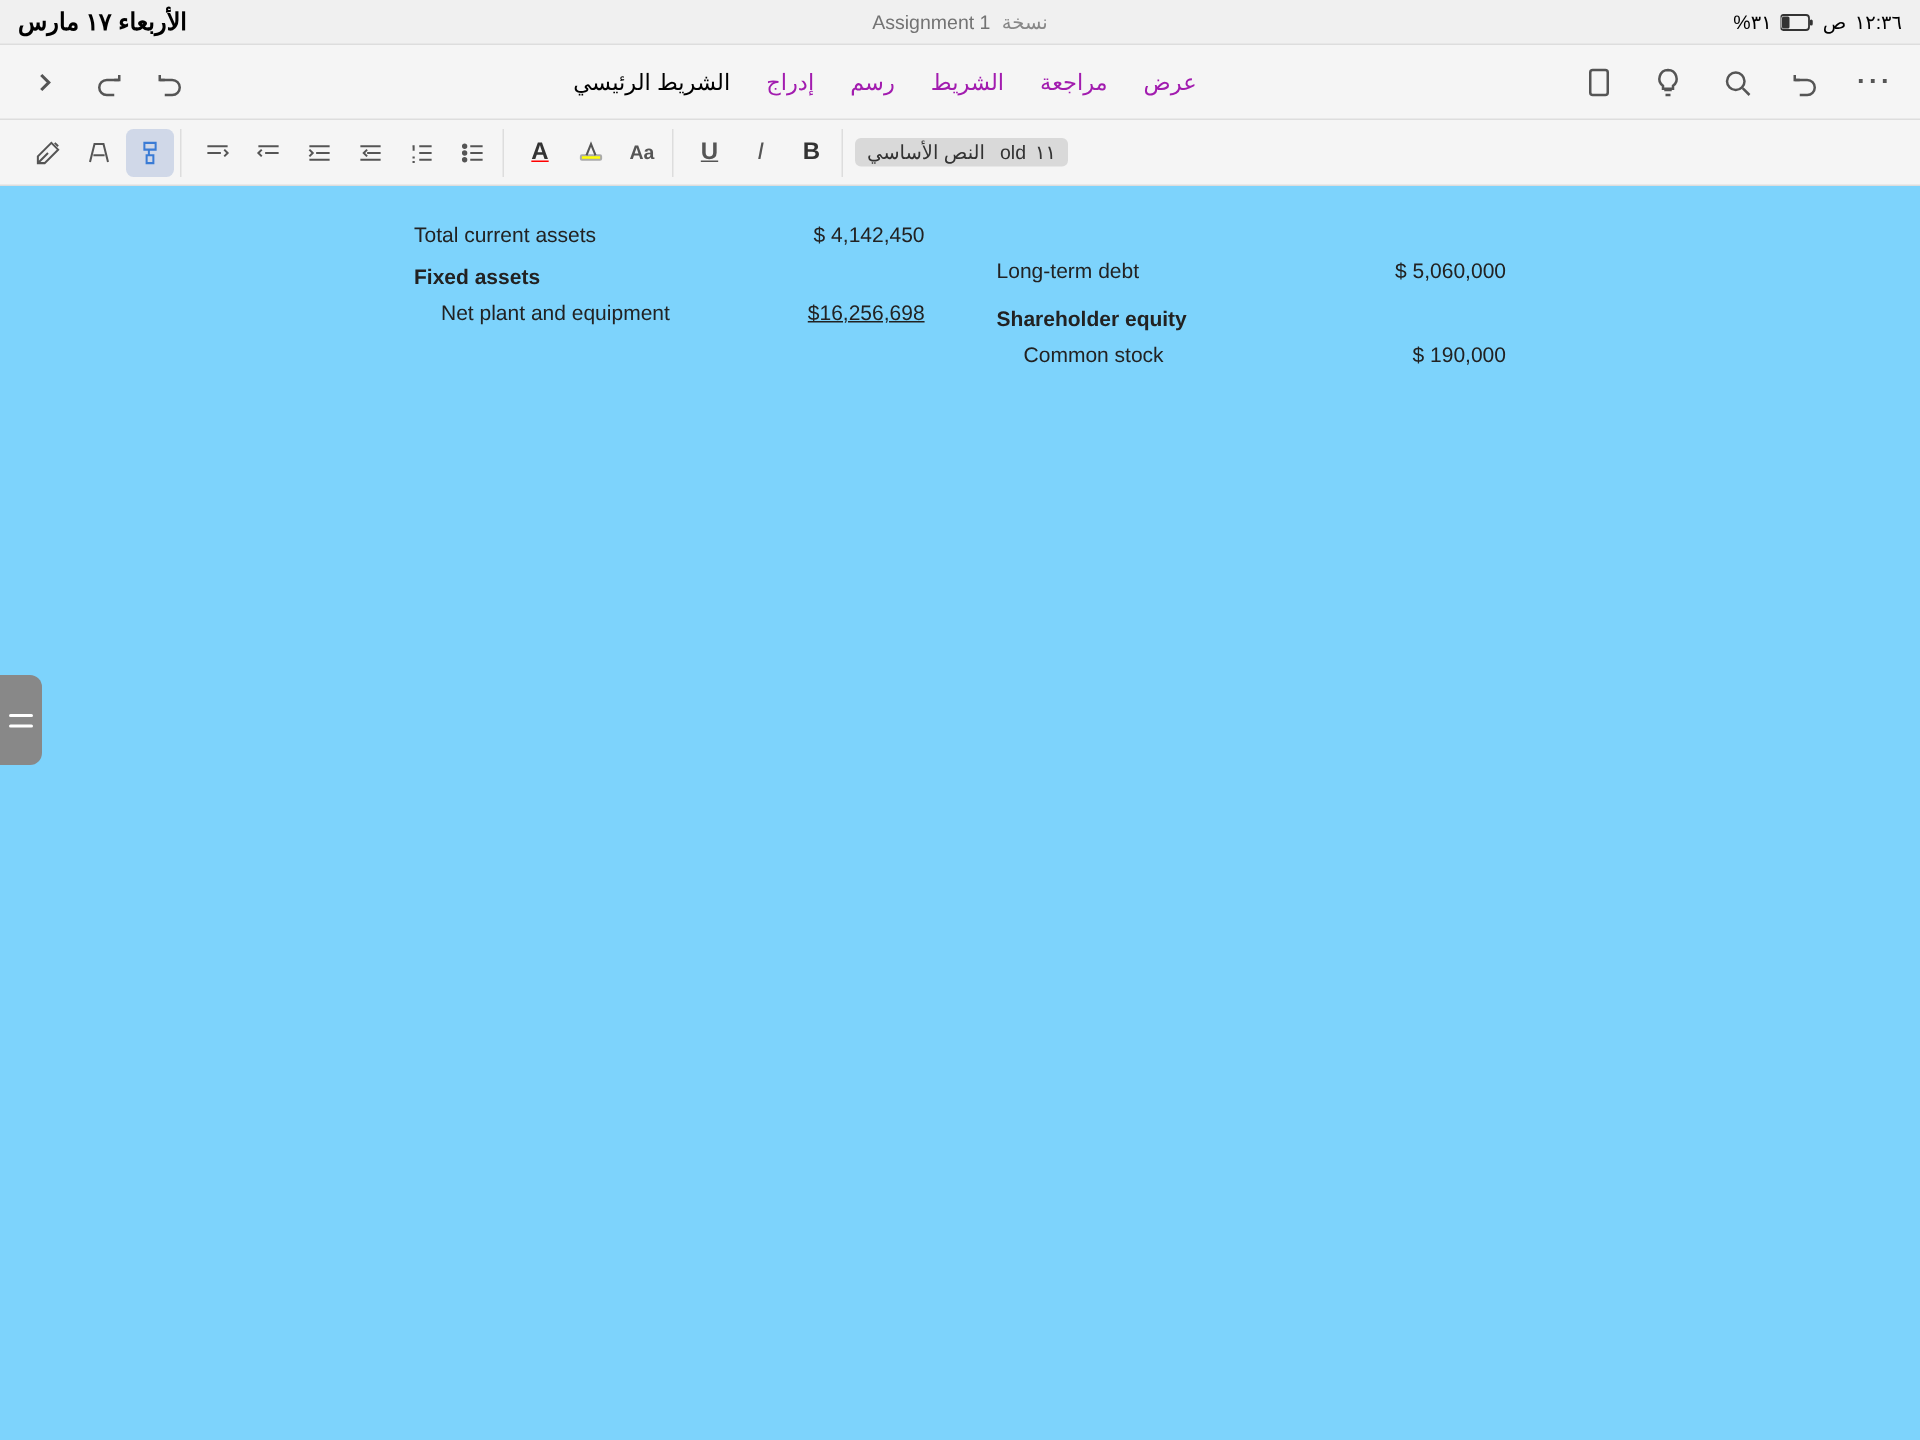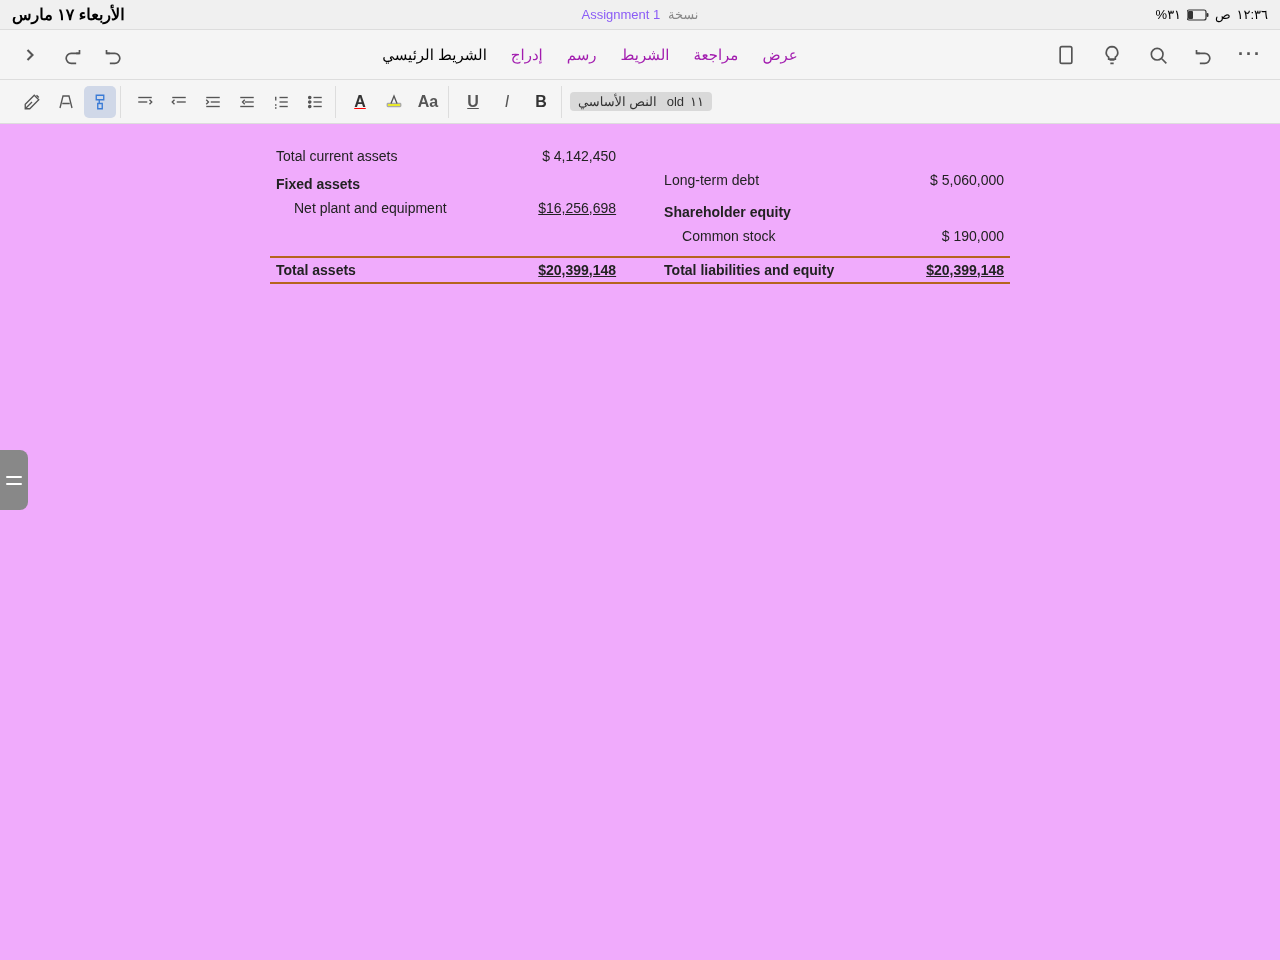--- a/index.html
+++ b/index.html
@@ -31,21 +31,21 @@
       font-weight: 500;
     }
     .status-center {
       font-size: 13px;
       color: #888;
       position: absolute;
       left: 50%;
       transform: translateX(-50%);
     }
     .status-center span.filename {
-      color: #8b5cf6;
+      color: #737373;
     }
     .status-right {
       display: flex;
       gap: 10px;
       font-weight: bold;
     }
 
     
     .nav-bar {
       height: 50px;
@@ -144,21 +144,21 @@
       color: #333;
       display: flex;
       align-items: center;
       gap: 4px;
       cursor: pointer;
       direction: rtl;
     }
 
     
     .content-area {
-      background: #f0abfc;
+      background: #7dd3fc;
       margin: 0;
       height: calc(960px - 30px - 50px - 44px);
       overflow-y: auto;
       position: relative;
       display: flex;
       justify-content: center;
     }
 
     .document-page {
       width: 900px;
@@ -399,21 +399,21 @@
     <button class="toolbar-btn">
       <span style="font-size:16px; font-weight:700; color:#333; text-decoration: underline; text-decoration-color: red;">A</span>
     </button>
     <button class="toolbar-btn">
       <svg viewBox="0 0 24 24" fill="none" stroke="#555" stroke-width="1.8">
         <rect x="3" y="14" width="18" height="4" rx="1" fill="#ffff00" stroke="#aaa"></rect>
         <path d="M8 14L12 4l4 10"></path>
       </svg>
     </button>
     <button class="toolbar-btn">
-      <span style="font-size:16px; color:#555; font-weight:600">Aa</span>
+      <span style="font-size:13px; color:#555; font-weight:600">Aa</span>
     </button>
   </div>
 
   <div class="toolbar-group">
     <button class="toolbar-btn">
       <span style="font-size:16px; text-decoration:underline; color:#555; font-weight:600">U</span>
     </button>
     <button class="toolbar-btn">
       <span style="font-size:16px; font-style:italic; color:#555; font-weight:500">I</span>
     </button>
@@ -494,35 +494,20 @@
             <span>$  190,000</span>
           </td>
         </tr>
 
 
 
         <tr style="height: 8px">
             <td colspan="5"></td>
           </tr>
 
-        <tr class="total-row">
-          <td>
-            <span>Total assets</span>
-          </td>
-          <td class="amount double-underline">
-            <span>$20,399,148</span>
-          </td>
-          <td></td>
-          <td>
-            <span>Total liabilities and equity</span>
-          </td>
-          <td class="amount double-underline">
-            <span>$20,399,148</span>
-          </td>
-        </tr>
       </tbody>
     </table>
   </div>
 </div>
 
 <div class="side-handle">
   <div class="side-handle-line"></div>
   <div class="side-handle-line"></div>
 </div>
 

